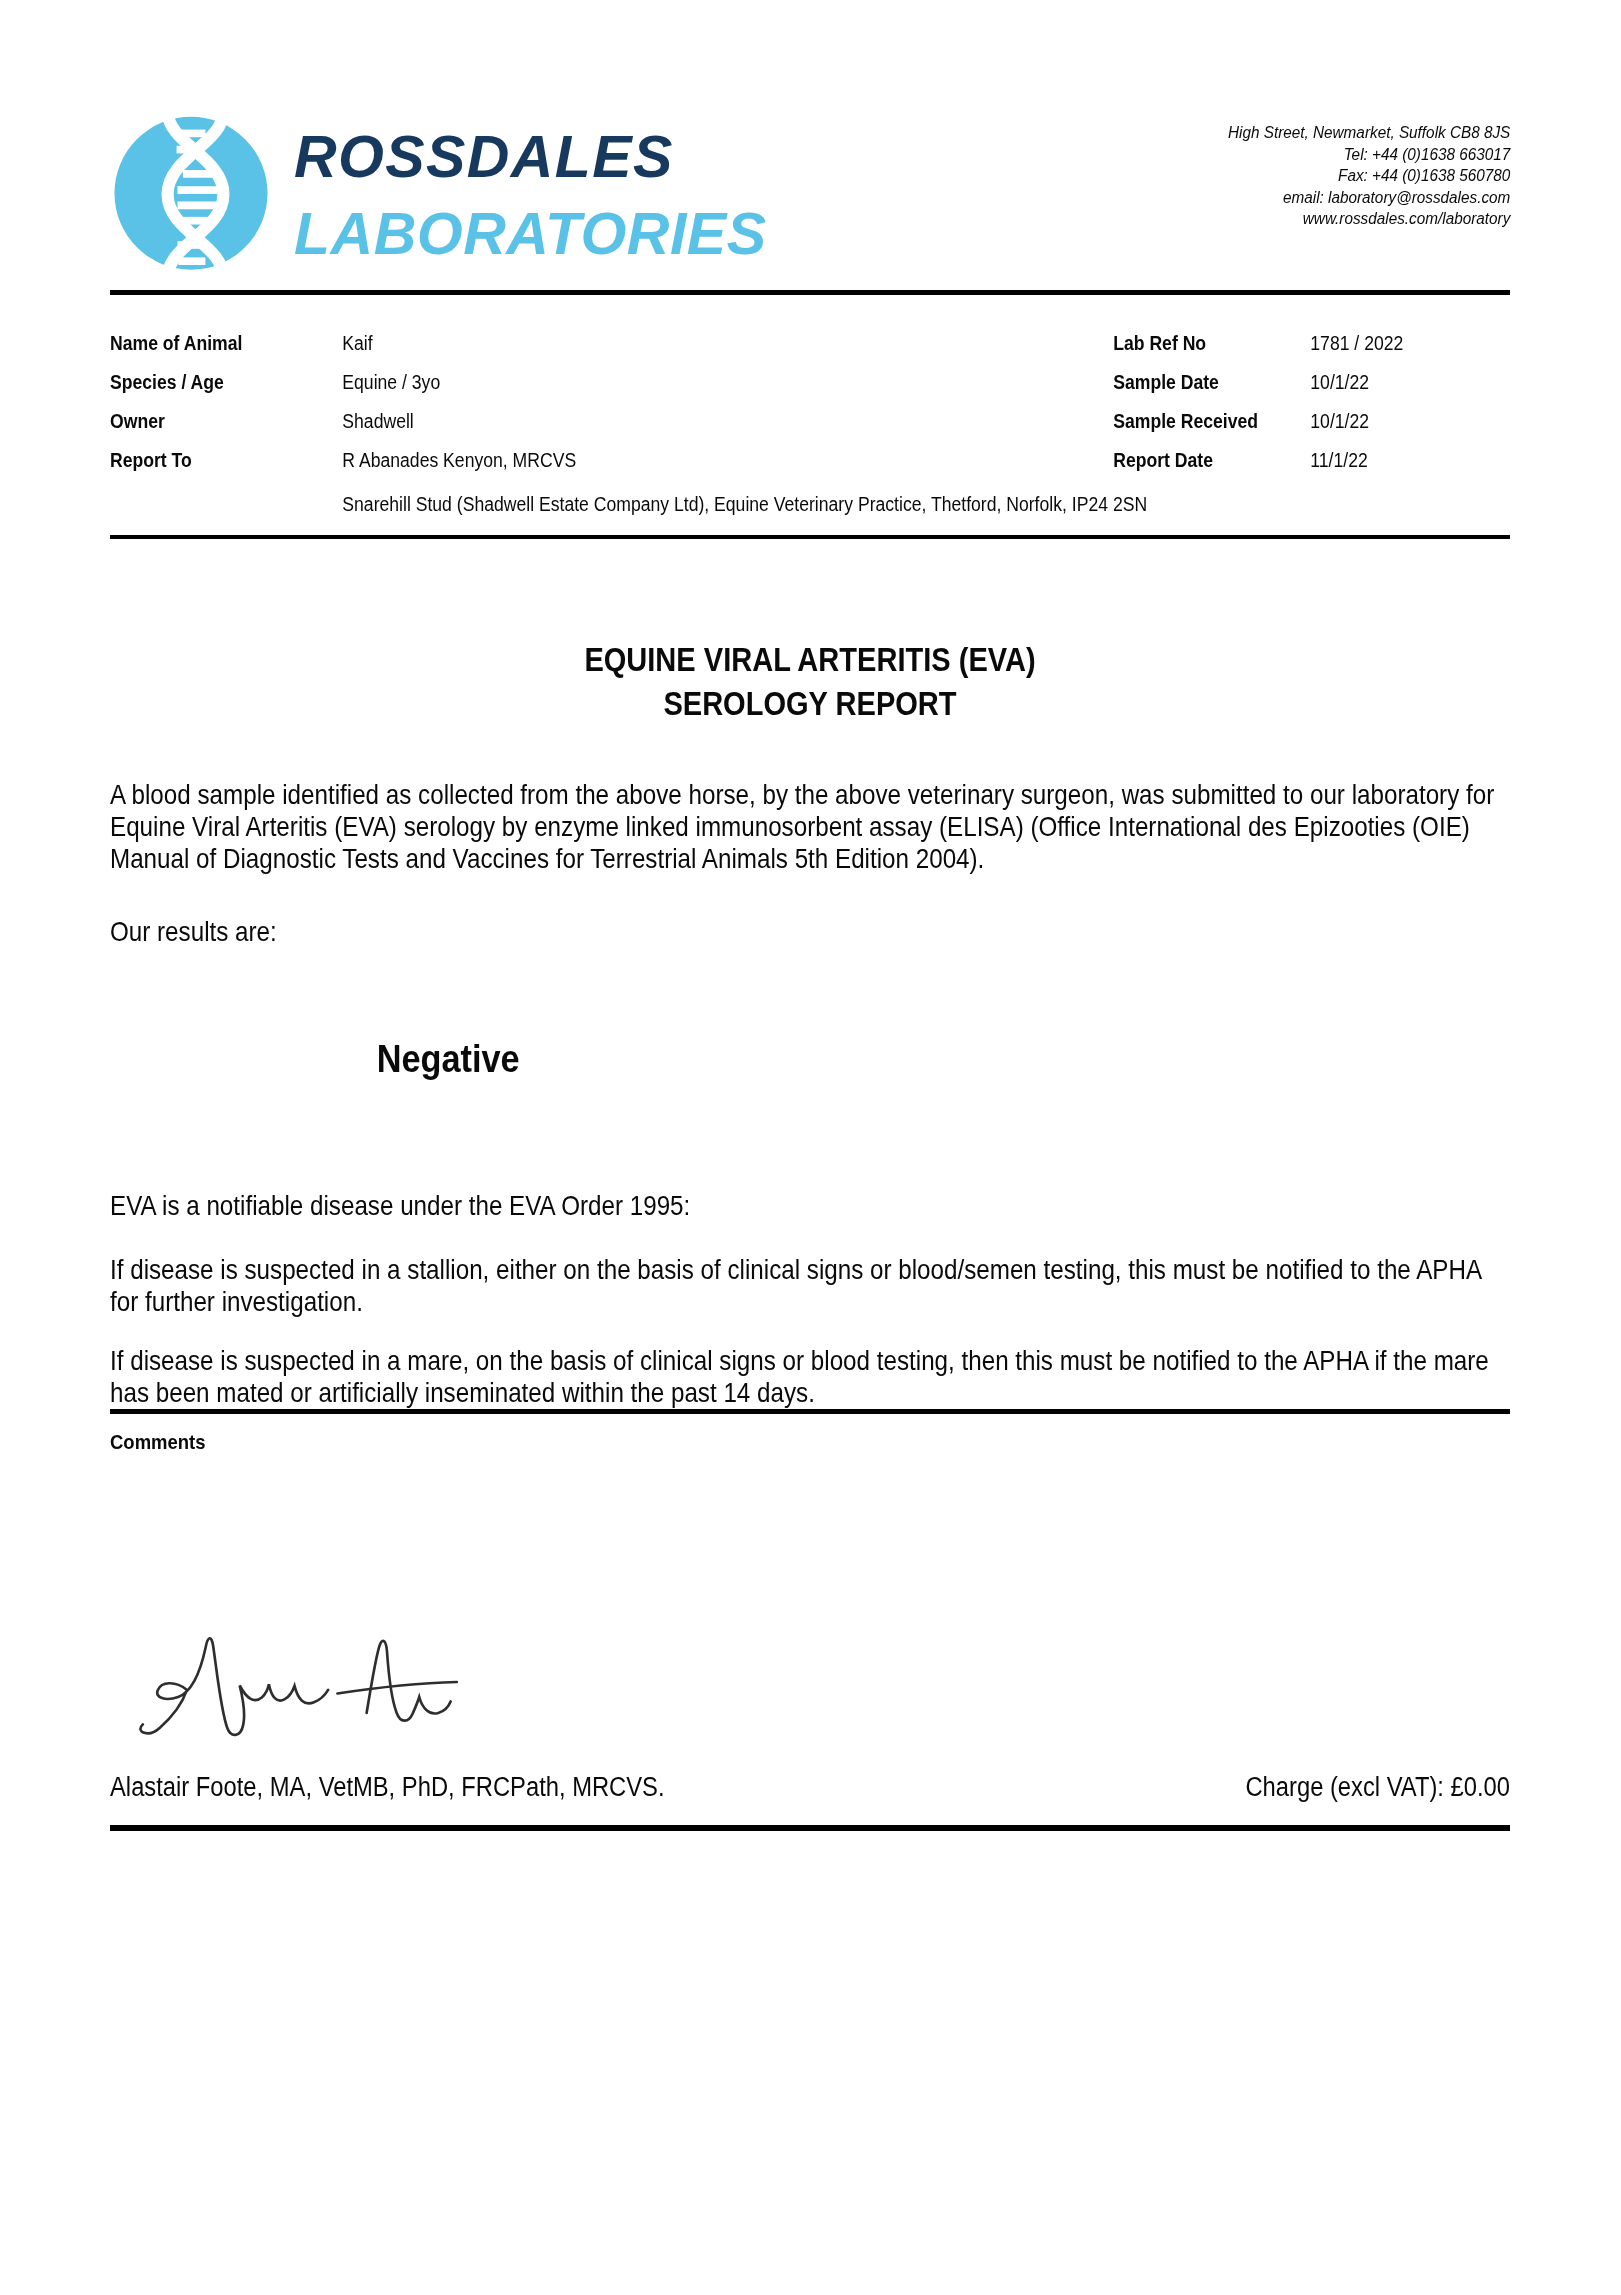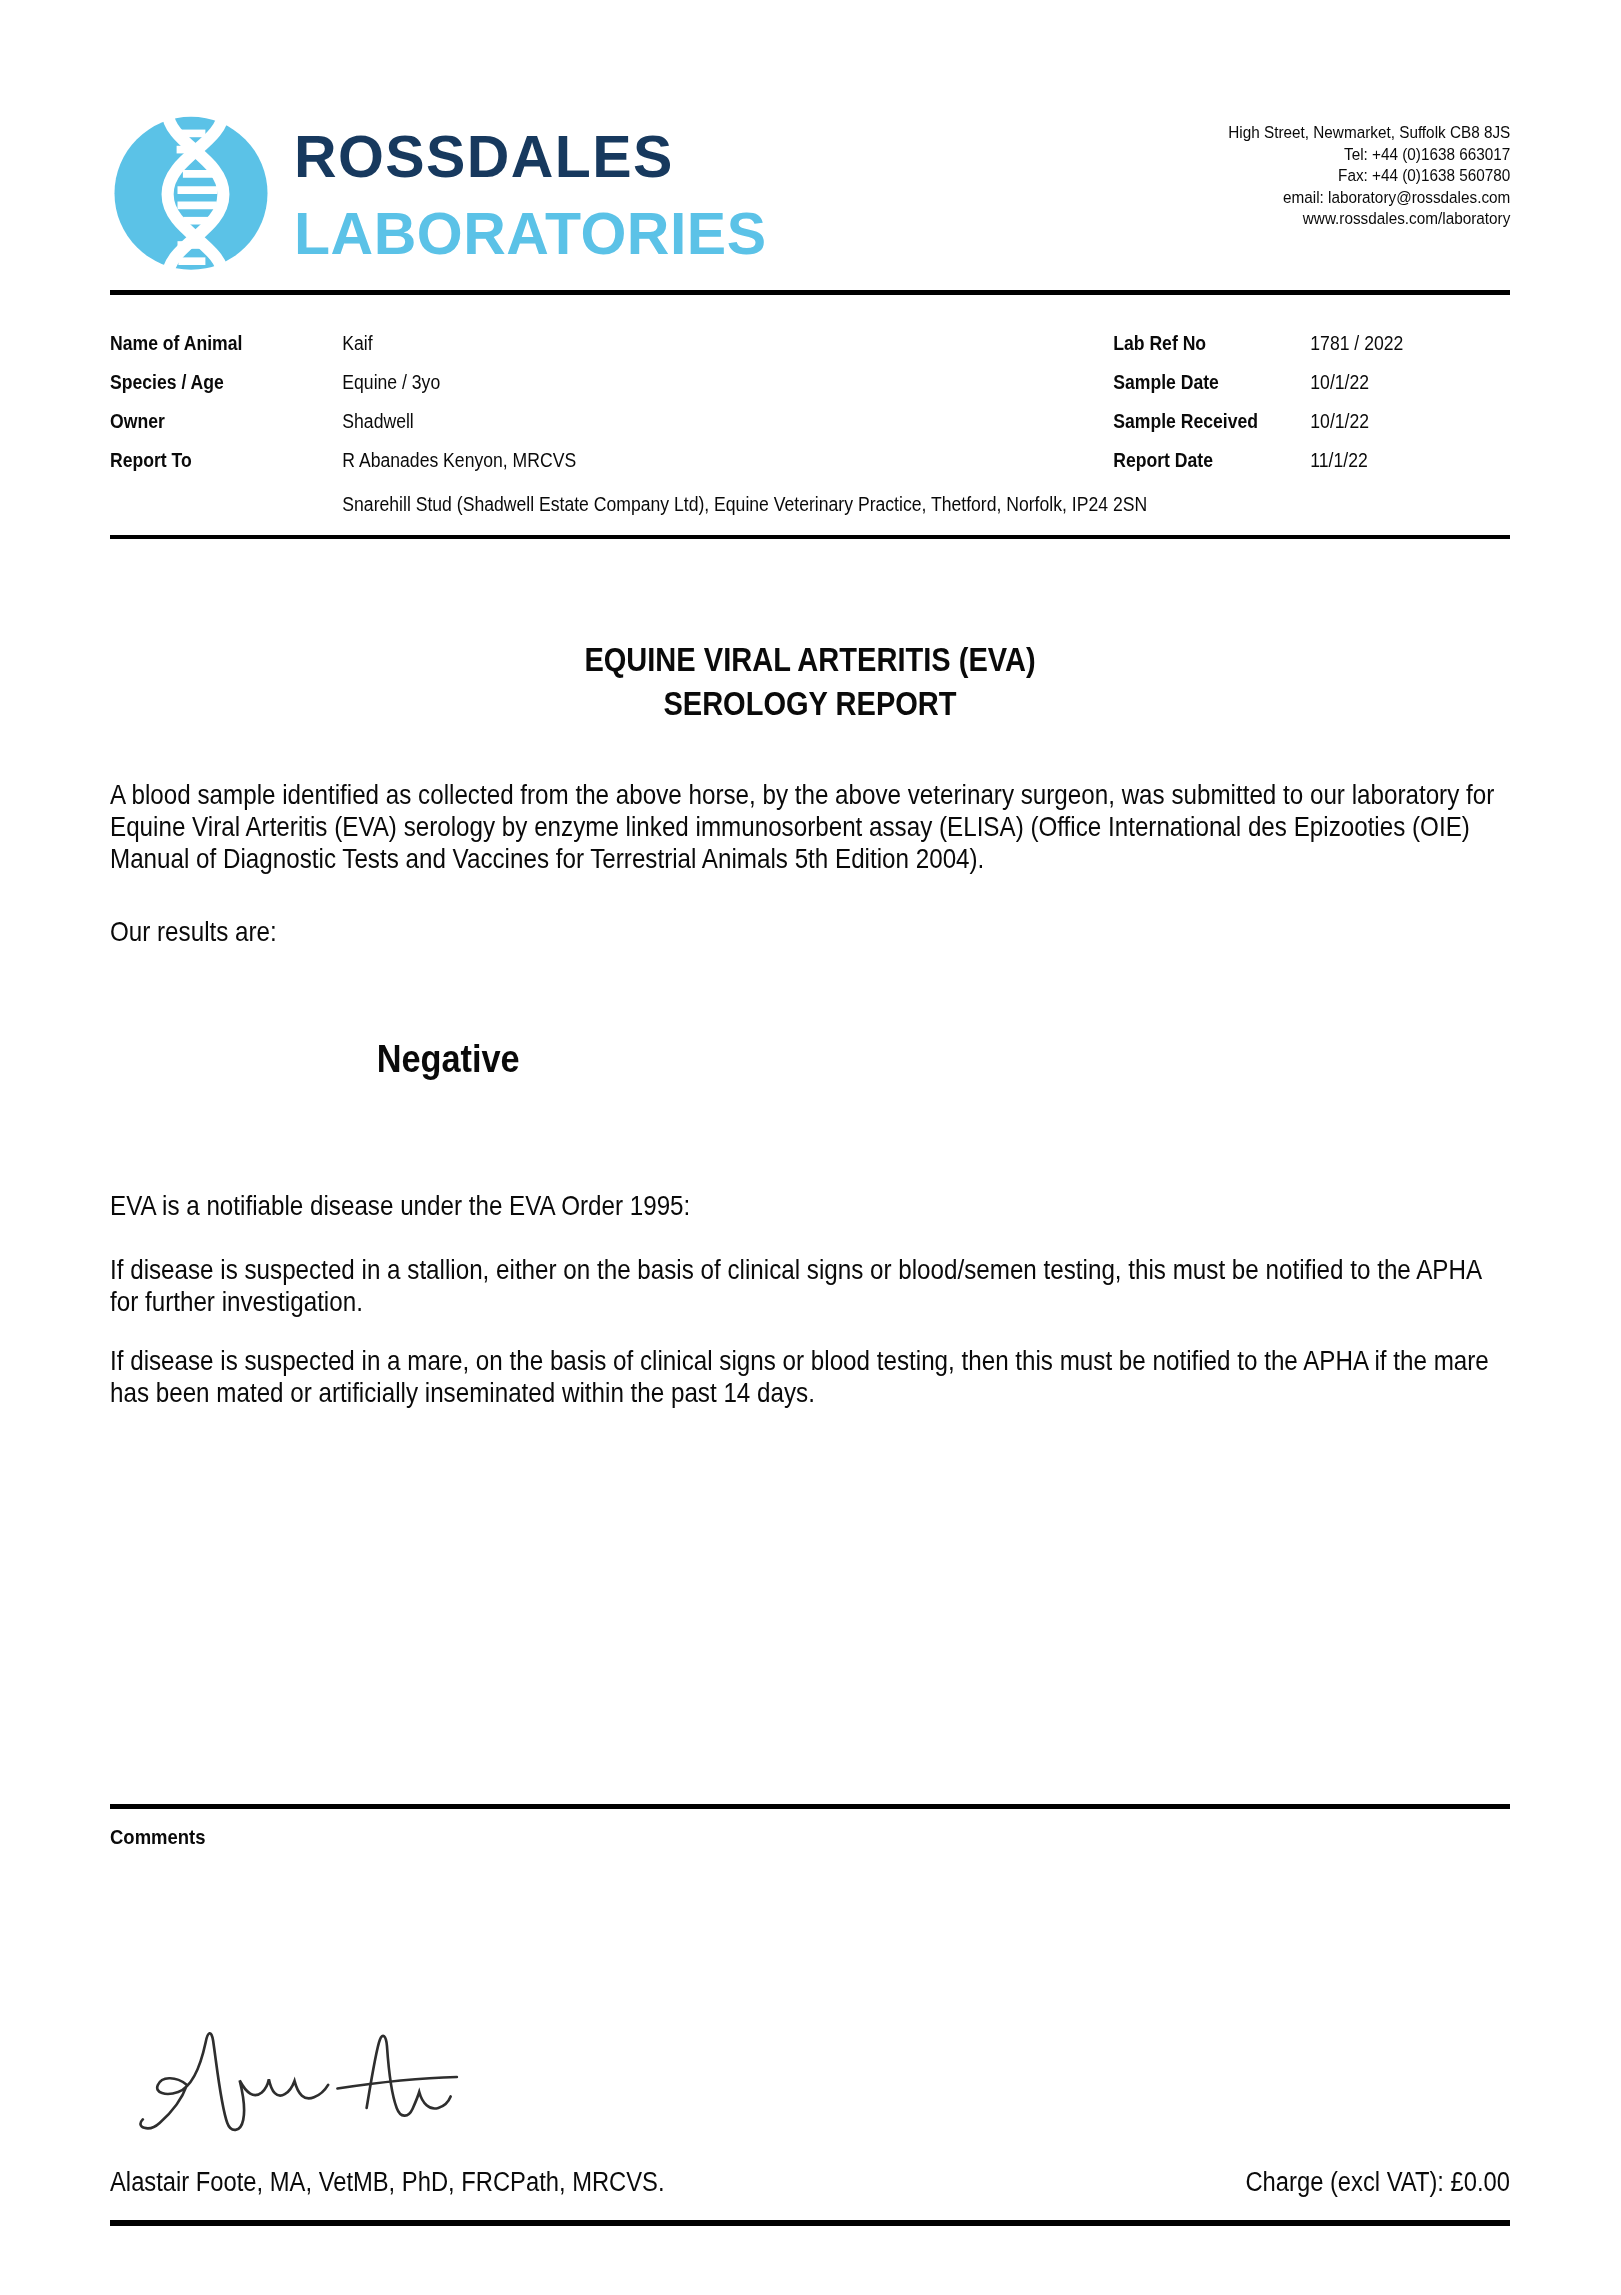--- a/index.html
+++ b/index.html
@@ -10,21 +10,21 @@
     box-sizing:border-box;
     padding:110px 112px 0 110px;
     overflow:hidden;
     font-family:"Liberation Sans", sans-serif;
     color:#0a0a0a;
   }
   
   .condensed   { transform:scaleX(0.88); transform-origin:0 0; width:113.636%; }
   .condensed-r { transform:scaleX(0.88); transform-origin:100% 0; width:113.636%; margin-left:-13.636%; }
 
-  .header { display:flex; justify-content:flex-end; align-items:flex-start; height:171px; }
+  .header { display:flex; justify-content:flex-end; align-items:flex-start; height:171px;font-style:italic; }
   .logo { display:flex; align-items:center; gap:22px; }
   .dna-svg { width:162px; height:171px; flex:none; }
   .dna-circle { fill:var(--light-blue,#5bc2e7); }
   .wordmark { line-height:1.02; }
   .wm1 { font-size:59px; font-weight:bold; color:var(--navy,#17395e); letter-spacing:1.4px; }
   .wm2 { font-size:59px; font-weight:bold; color:var(--light-blue,#5bc2e7); letter-spacing:0.5px; margin-top:17px; }
   .contact { text-align:right; font-size:17.4px; line-height:21.6px; margin-top:12px; }
 
   .rule { background:#000; height:4.6px; }
   .rule-top { margin-top:9.2px; }
@@ -39,21 +39,21 @@
   .title { margin-top:99px; text-align:center; font-weight:bold; font-size:33px; line-height:44px; }
 
   .para { margin:0; font-size:27.5px; line-height:32px; }
   .intro { margin-top:53px; }
   .results-intro { margin-top:41px; }
   .result { margin:90px 0 0 303px; font-size:39px; font-weight:bold; line-height:42px; }
   .notifiable { margin-top:110px; }
   .stallion { margin-top:32px; }
   .mare { margin-top:27.5px; }
 
-  .comments-section { margin-top:395px; }
+  .comments-section { }
   .comments-heading { font-size:21px; font-weight:bold; margin:15.6px 0 0 0; line-height:25px; }
 
   .signature-wrap { margin-top:174px; height:115px; }
   .sig-svg { width:349px; height:115px; margin-left:13.8px; }
 
   .footer-line { display:flex; justify-content:space-between; margin-top:30px; font-size:27px; line-height:29px; }
 </style>
 </head>
 <body>
 

